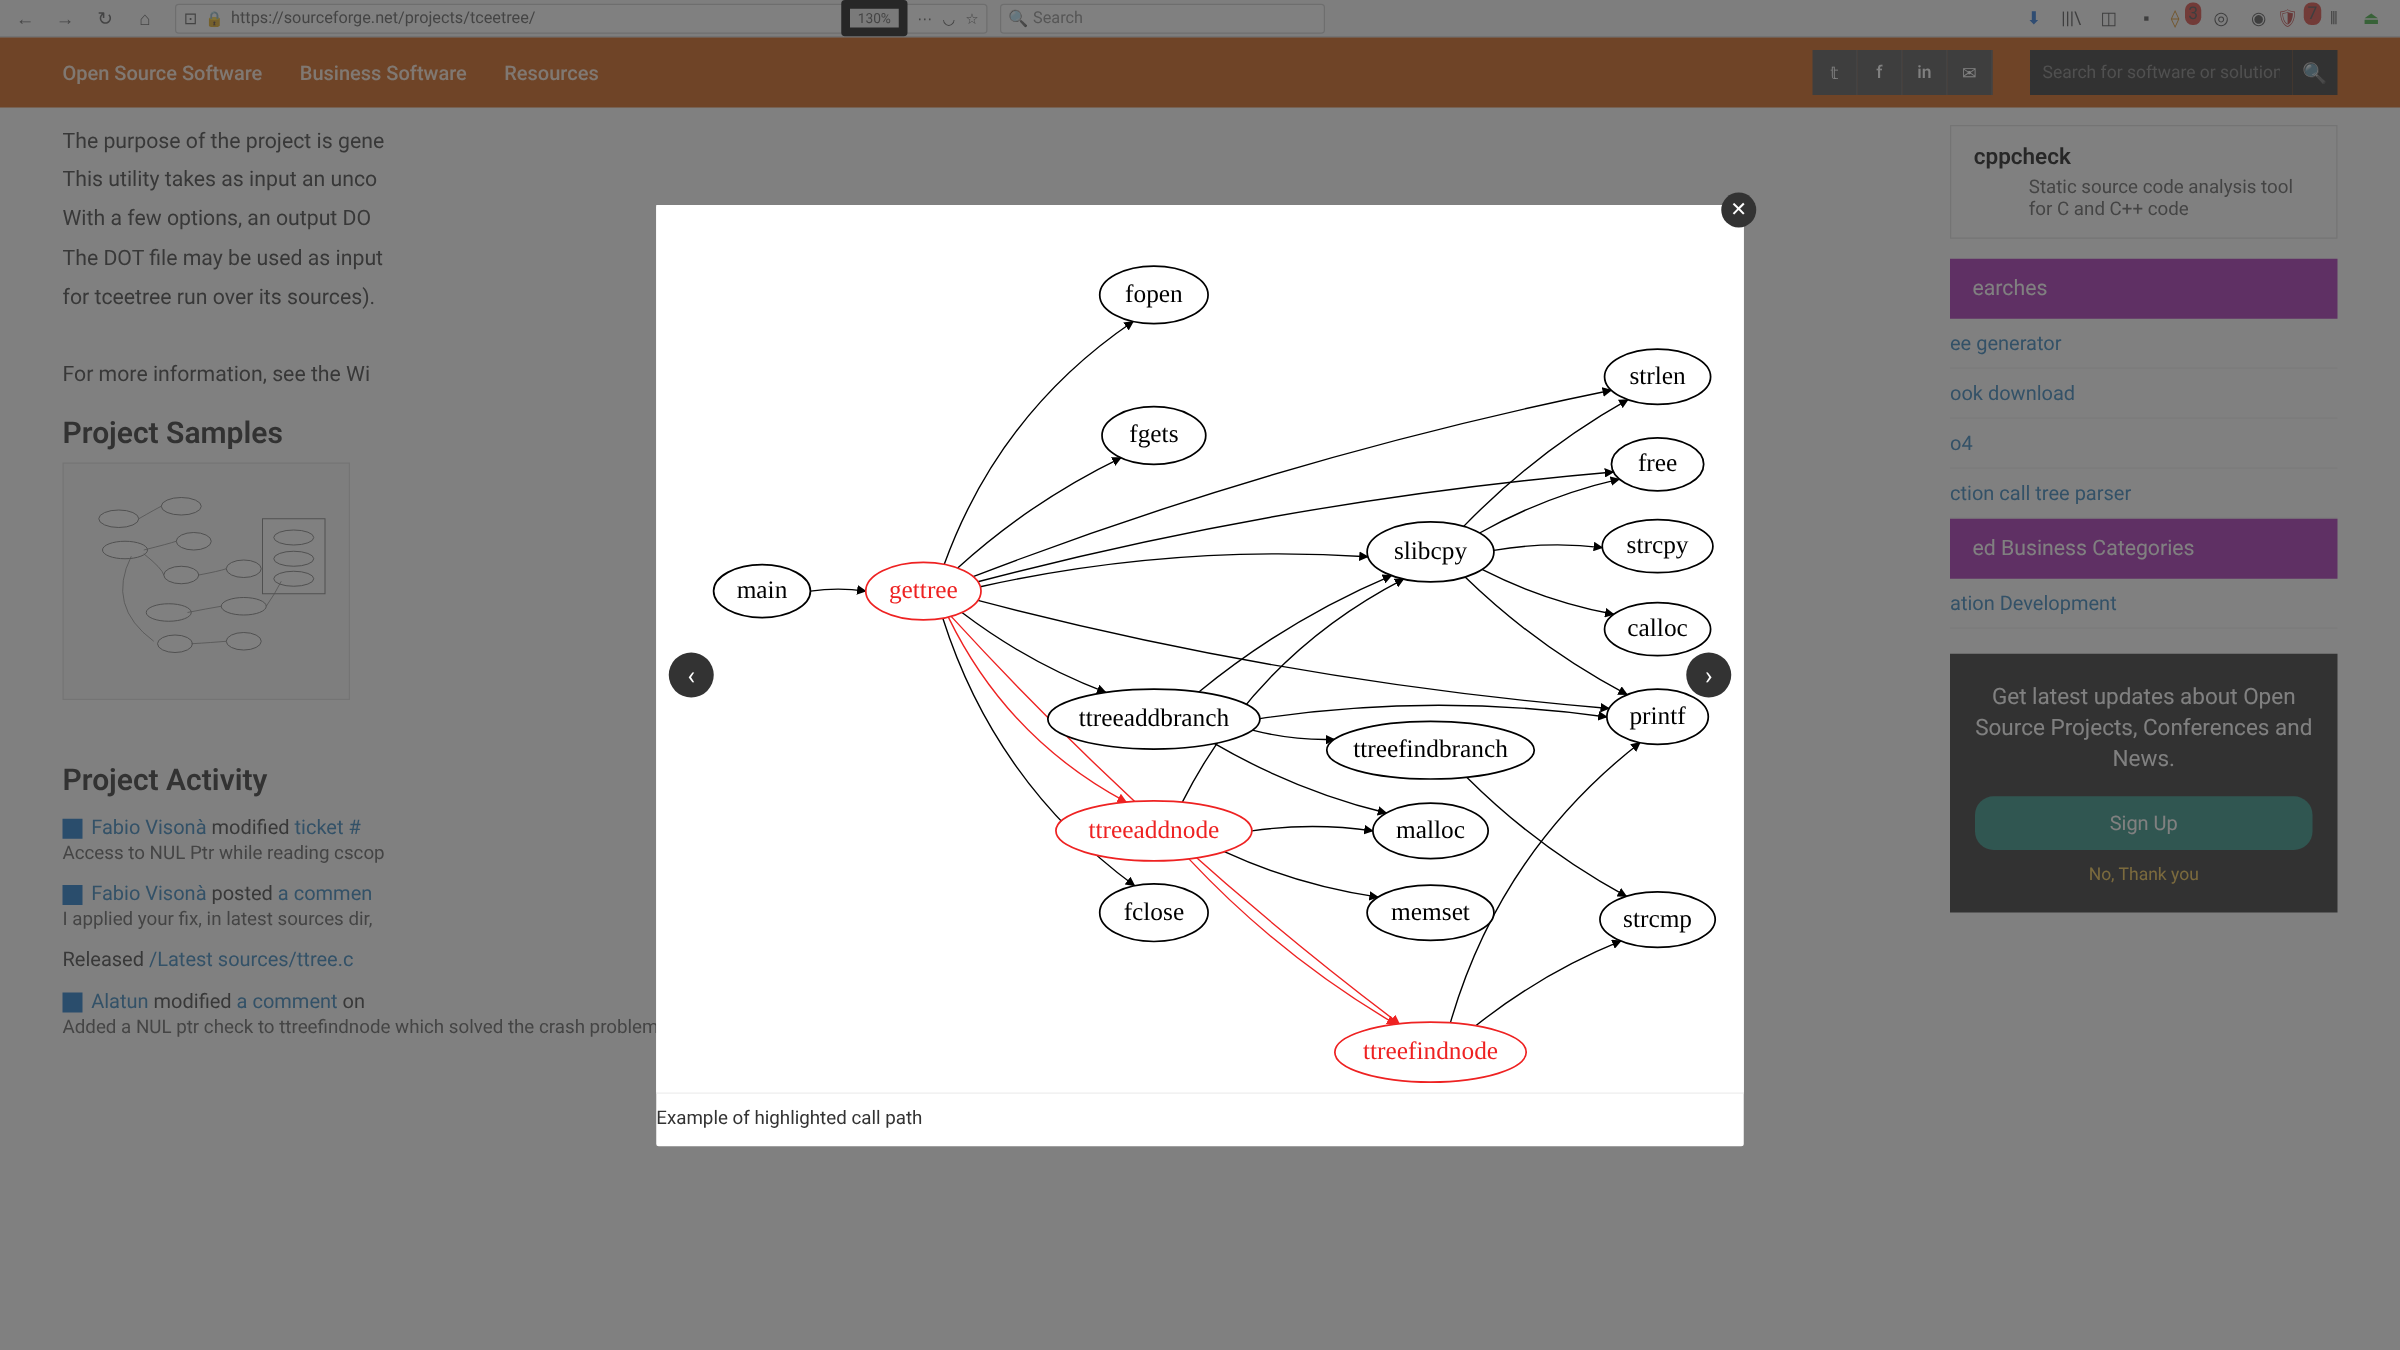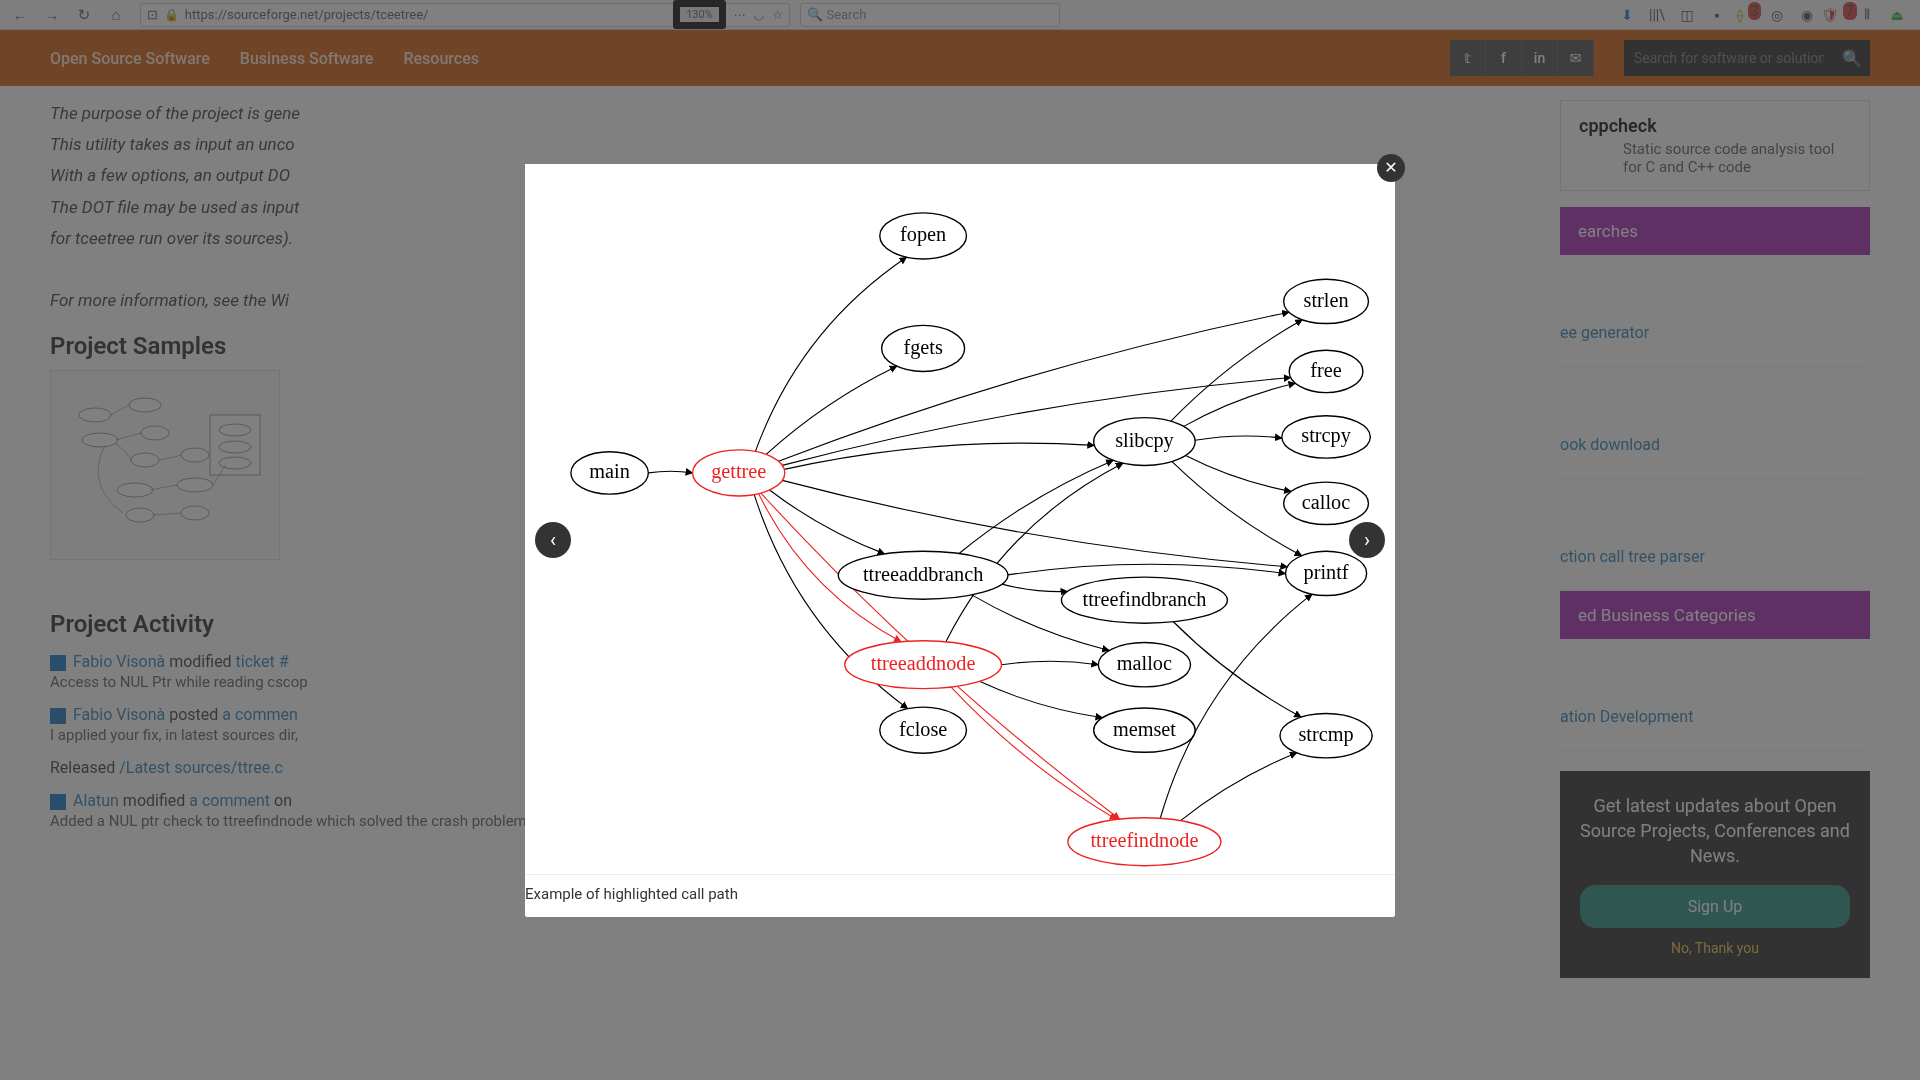--- a/index.html
+++ b/index.html
@@ -24,37 +24,37 @@
 .sf-nav .social { width:36px; height:36px; background:#444; color:#fff; display:flex; align-items:center; justify-content:center; font-size:14px; border-right:1px solid #555; }
 .sf-nav .search-wrap { display:flex; align-items:center; }
 .sf-nav .sf-search { height:36px; background:#222; border:none; color:#aaa; padding:0 10px; width:210px; font-size:14px; }
 .sf-nav .sf-search-btn { width:36px; height:36px; background:#222; color:#fff; display:flex; align-items:center; justify-content:center; }
 
 
 .page { display:flex; padding:0 50px; gap:30px; height:calc(100% - 86px); }
 .main-col { flex:1; padding-top:14px; }
 .side-col { width:310px; padding-top:14px; }
 .desc { font-size:17px; color:#333; line-height:1.6; }
-.desc p { margin-bottom:4px;font-style:italic; }
+.desc p { margin-bottom:4px; }
 h2.samples { font-size:24px; font-weight:600; margin-top:18px; margin-bottom:10px; color:#222; }
 .thumbs { display:flex; gap:12px; }
 .thumb { width:230px; height:190px; border:1px solid #ddd; background:#fafafa; display:flex; align-items:center; justify-content:center; font-size:9px; color:#aaa; }
 
 h2.activity { font-size:24px; font-weight:600; margin-top:50px; margin-bottom:14px; color:#222; }
 .act-item { margin-bottom:14px; font-size:16px; color:#333; }
 .act-item .ava { display:inline-block; width:16px; height:16px; background:#0a6dc7; vertical-align:middle; margin-right:3px; }
 .act-item a { color:#247ab8; }
 .act-item .sub { color:#555; font-size:15px; margin-top:2px; }
 
 
 .side-card { border:1px solid #ddd; padding:14px 18px; margin-bottom:16px; }
 .side-card h3 { font-size:18px; font-weight:600; margin-bottom:4px; }
 .side-card p { font-size:15px; color:#555;margin-left:44px; }
 .side-head { background:#a21caf; color:#fff; padding:14px 18px; font-size:17px; font-weight:400; }
-.side-links a { display:block; color:#247ab8; padding:24px 0; font-size:16px; border-bottom:1px solid #eee;margin-top:44px; }
+.side-links a { display:block; color:#247ab8; padding:10px 0; font-size:16px; border-bottom:1px solid #eee; }
 .cta { background:#222; color:#fff; padding:22px 20px; text-align:center; margin-top:20px; }
 .cta p { font-size:18px; line-height:1.4; margin-bottom:16px; }
 .cta .signup { background:#1c8779; color:#fff; padding:12px 0; font-size:16px; cursor:pointer; margin-bottom:12px;border-radius:15px; }
 .cta .nope { color:#f0c040; font-size:14px; cursor:pointer; }
 
 
 .overlay { position:absolute; inset:0; background:rgba(60,60,60,0.65); display:flex; align-items:center; justify-content:center; }
 .lightbox { position:relative; width:870px; background:#fff; border-radius:2px; padding:0 0 14px 0; }
 .lb-close { position:absolute; top:-10px; right:-10px; width:28px; height:28px; background:#333; color:#fff; border-radius:50%; display:flex; align-items:center; justify-content:center; font-size:16px; cursor:pointer; }
 .lb-nav { position:absolute; top:50%; transform:translateY(-50%); width:36px; height:36px; background:#333; color:#fff; border-radius:50%; display:flex; align-items:center; justify-content:center; font-size:20px; cursor:pointer; }
@@ -202,20 +202,21 @@
 
   <div class="side-col">
     <div class="side-card">
       <h3>cppcheck</h3>
       <p>Static source code analysis tool for C and C++ code</p>
     </div>
     <div class="side-head">earches</div>
     <div class="side-links">
       <a>ee generator</a>
       <a>ook download</a>
+      <a>o4</a>
       <a>ction call tree parser</a>
     </div>
     <div class="side-head">ed Business Categories</div>
     <div class="side-links">
       <a>ation Development</a>
     </div>
     <div class="cta">
       <p>Get latest updates about Open Source Projects, Conferences and News.</p>
       <div class="signup">Sign Up</div>
       <div class="nope">No, Thank you</div>

